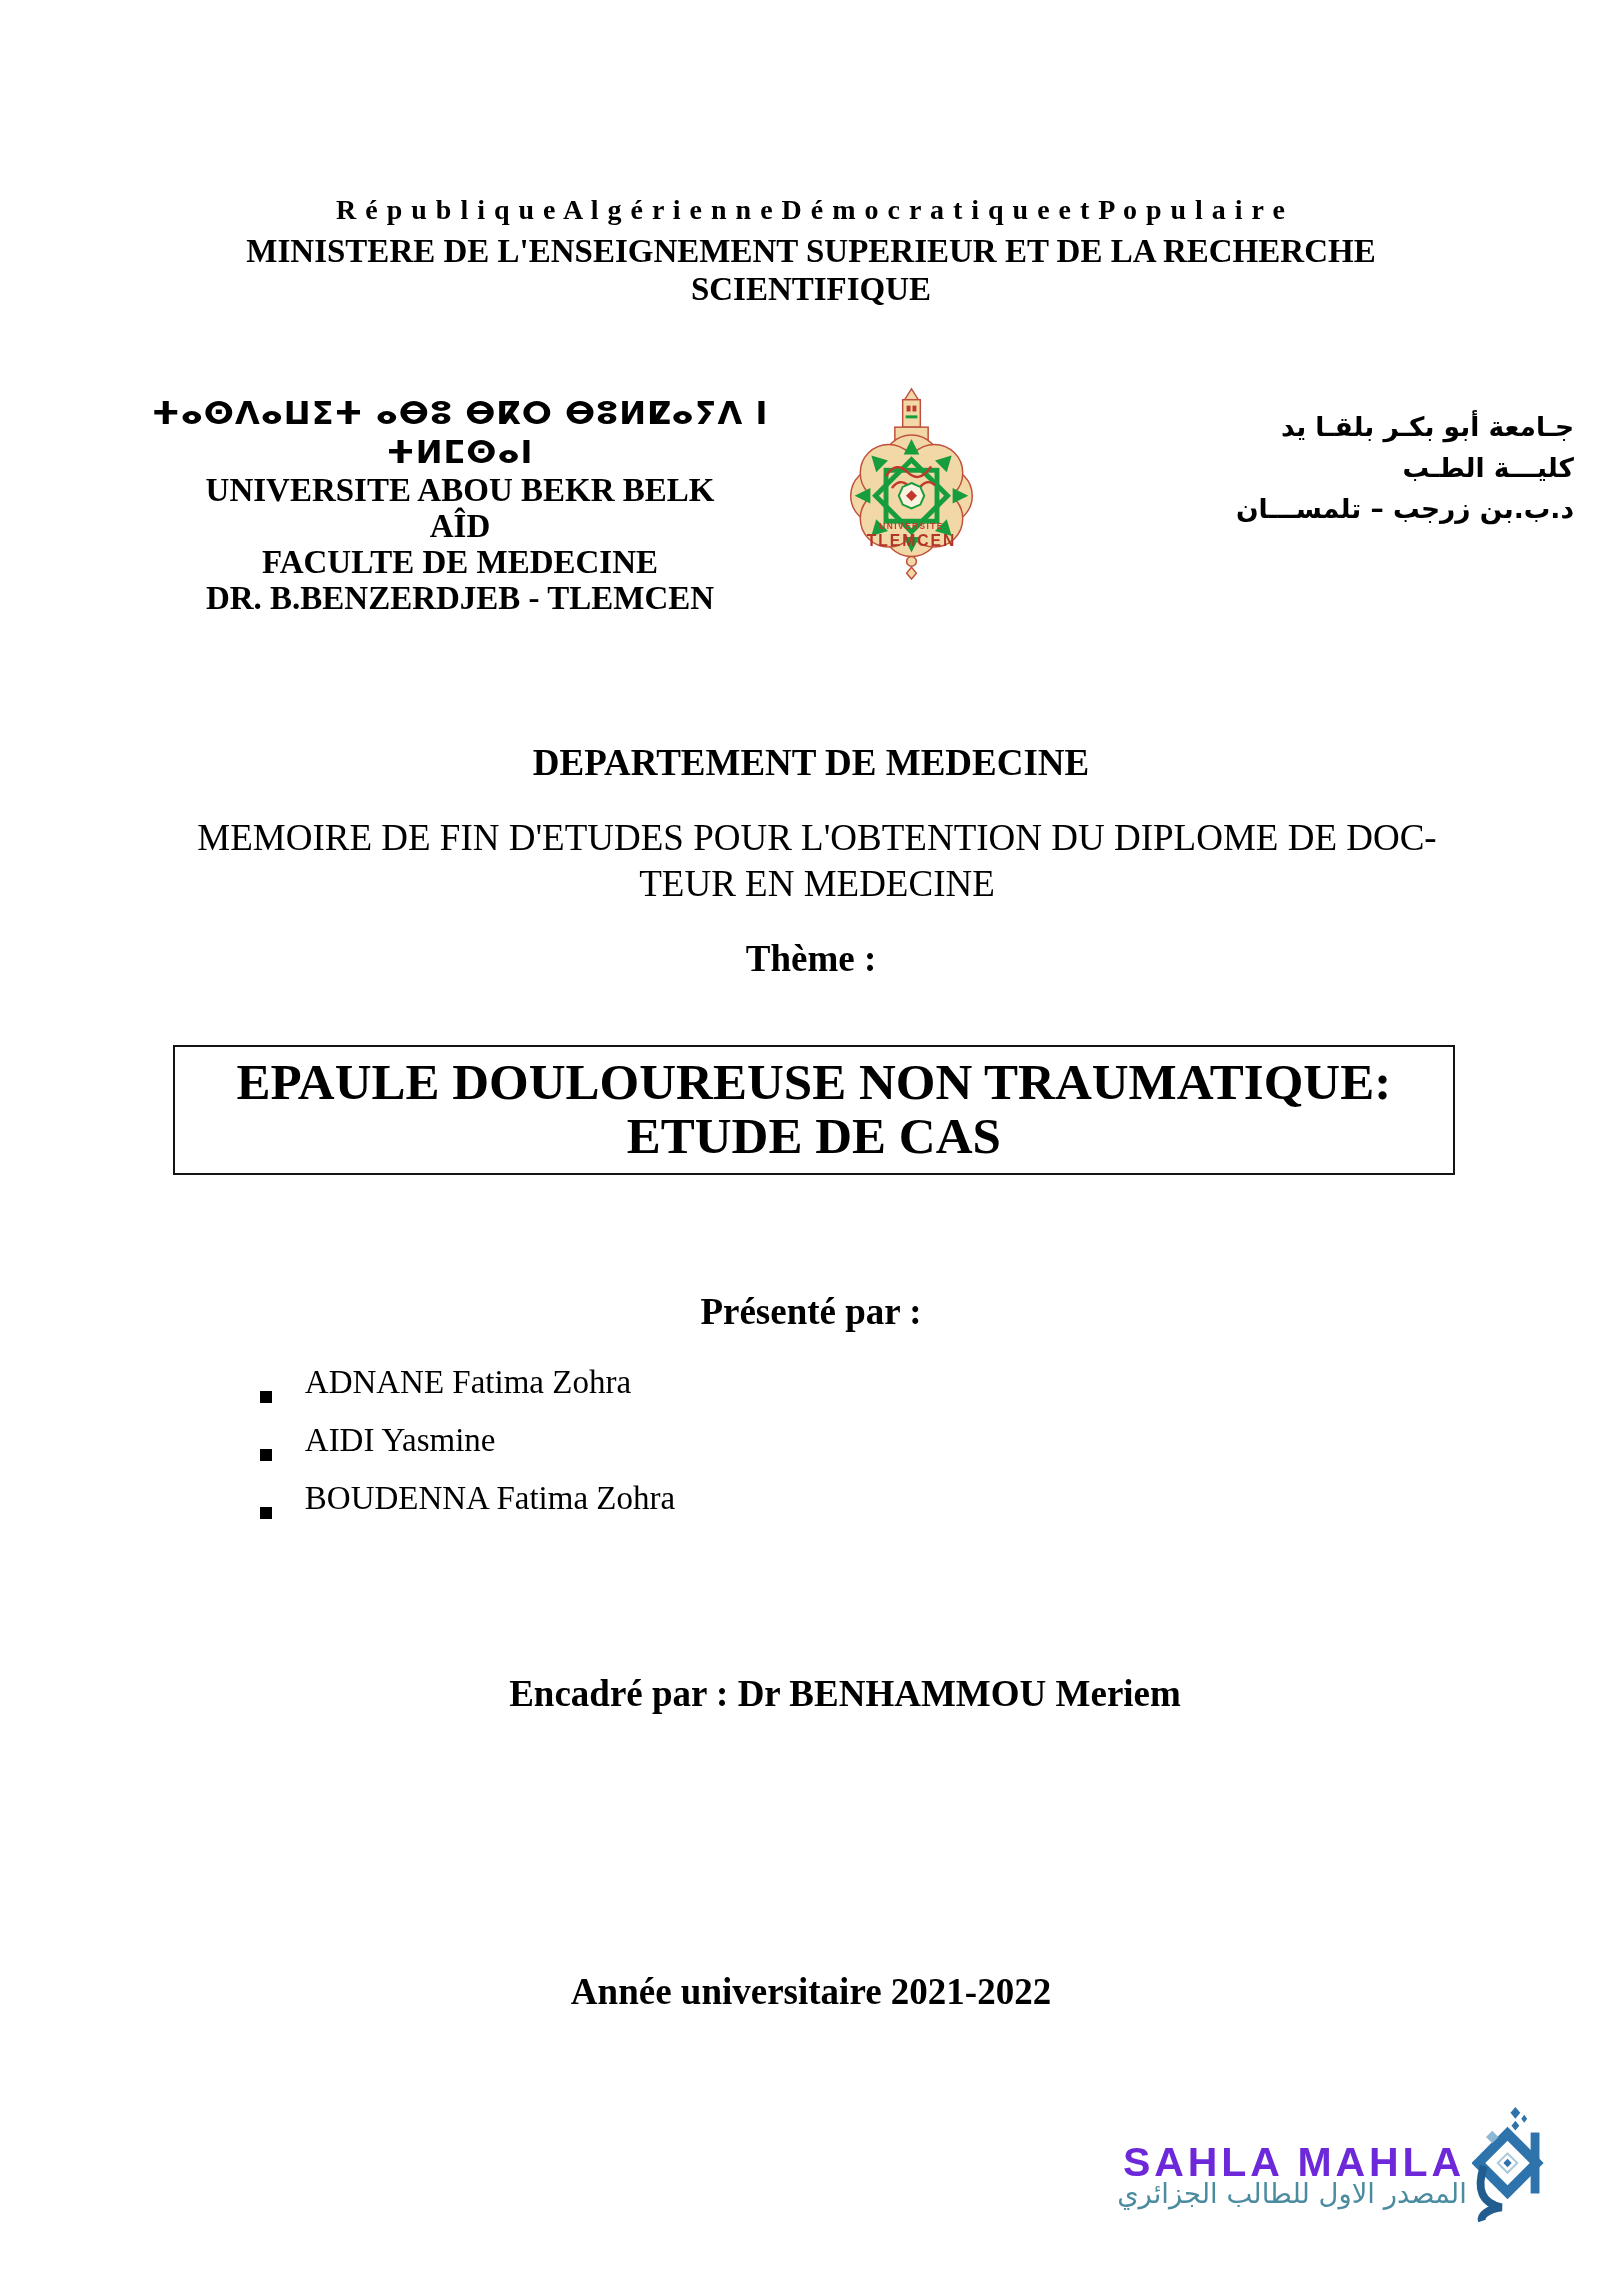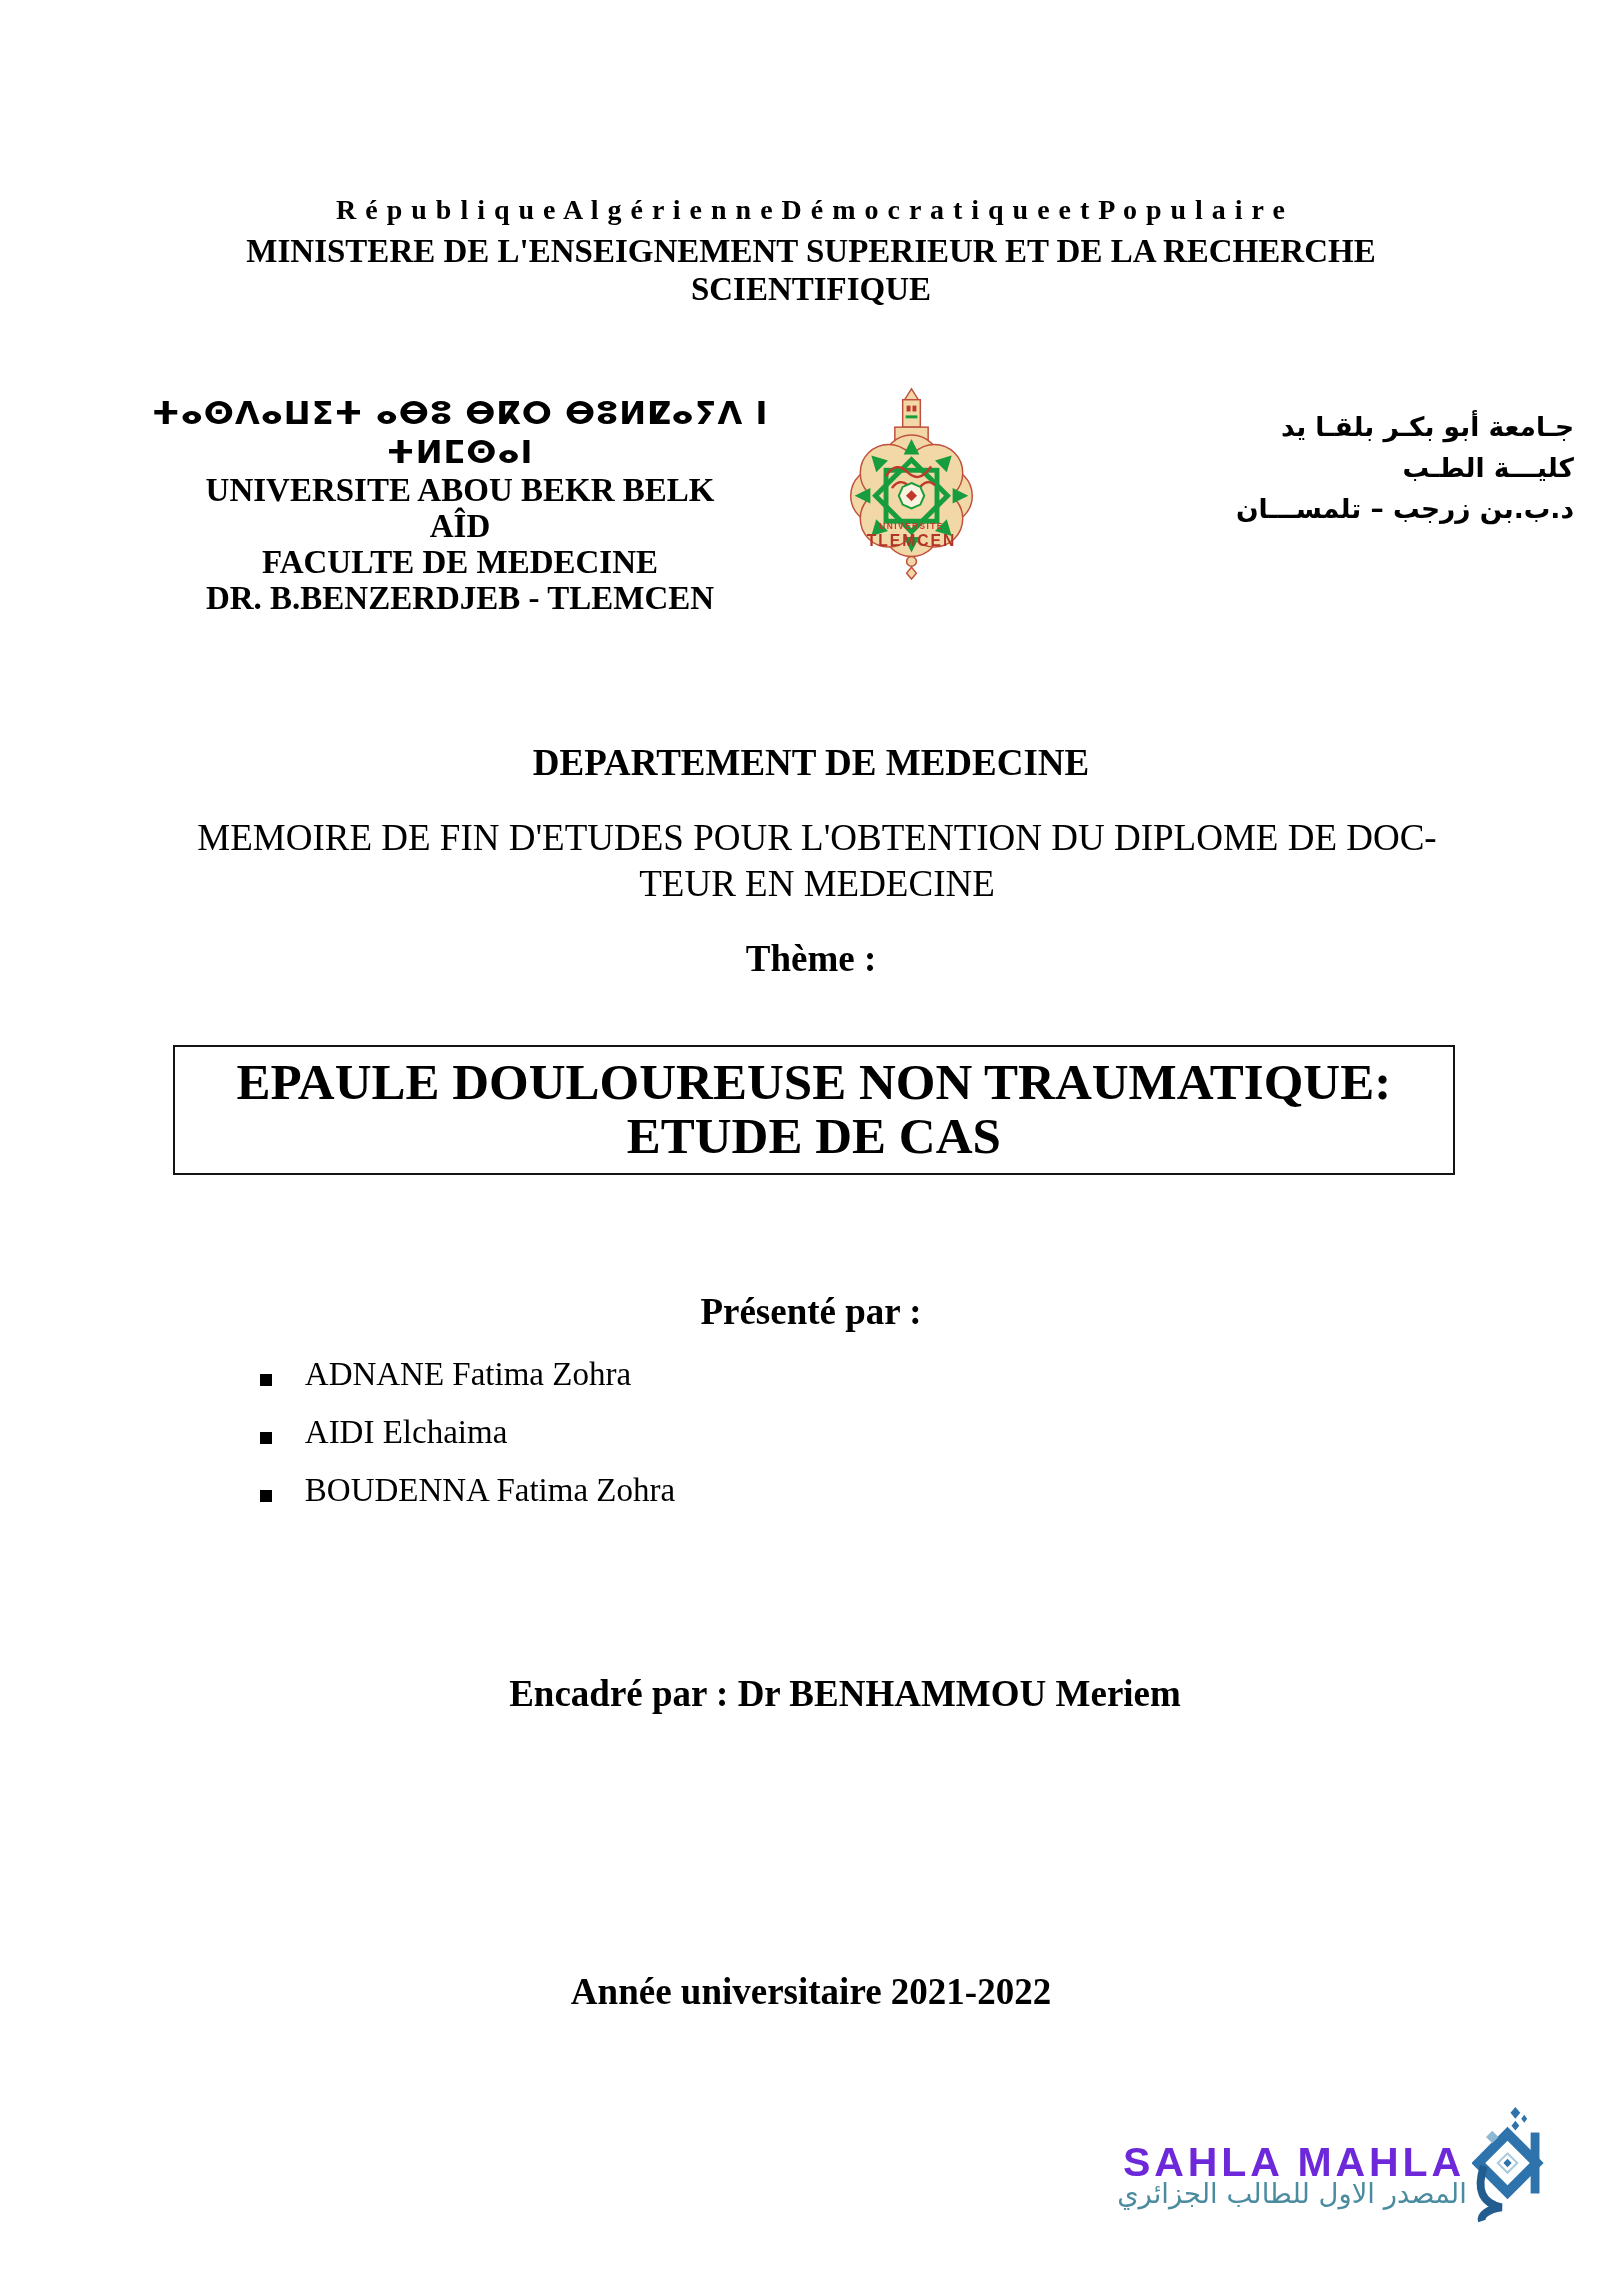--- a/index.html
+++ b/index.html
@@ -26,21 +26,21 @@
   .memoire{top:815px;font-size:37px;font-weight:normal;line-height:46px;padding-left:6px;}
   .theme{top:937px;font-size:37px;font-weight:bold;}
 
   .title-box{left:173px;top:1045px;width:1258px;border:2.9px solid #141414;
     padding:7.8px 9.8px 9.8px 9.8px;text-align:center;}
   .title-line{font-size:51px;font-weight:bold;line-height:54px;}
 
   .presente{top:1290px;font-size:37px;font-weight:bold;}
 
   .authors{left:260px;top:1345px;width:784px;}
-  .author-row{display:flex;align-items:center;height:58px;}
+  .author-row{display:flex;align-items:flex-end;height:58px;}
   .bullet{width:11.8px;height:11.8px;background:#000;margin-top:12.7px;flex:0 0 auto;}
   .author-name{font-size:33px;line-height:41px;margin-left:33px;}
 
   .encadre{top:1672px;font-size:37px;font-weight:bold;margin-left:34px;}
   .annee{top:1970px;font-size:37px;font-weight:bold;}
 
   .brand-word{left:1123px;top:2139px;font-family:Liberation Sans, sans-serif;
     font-size:41px;font-weight:bold;letter-spacing:3.9px;color:#6d28d9;white-space:nowrap;}
   .brand-tagline{left:1106px;top:2178px;width:372px;text-align:center;direction:rtl;
     font-family:"DejaVu Sans",sans-serif;font-size:27.4px;color:#4a8ba0;}
@@ -140,21 +140,21 @@
 
   <div class="abs center presente">Présenté par :</div>
 
   <div class="abs authors">
     <div class="author-row">
       <span class="bullet"></span>
       <span class="author-name">ADNANE Fatima Zohra</span>
     </div>
     <div class="author-row">
       <span class="bullet"></span>
-      <span class="author-name">AIDI Elchaima</span>
+      <span class="author-name">AIDI Yasmine</span>
     </div>
     <div class="author-row">
       <span class="bullet"></span>
       <span class="author-name">BOUDENNA Fatima Zohra</span>
     </div>
   </div>
 
   <div class="abs center encadre">Encadré par : Dr  BENHAMMOU Meriem</div>
   <div class="abs center annee">Année universitaire 2021-2022</div>
 

